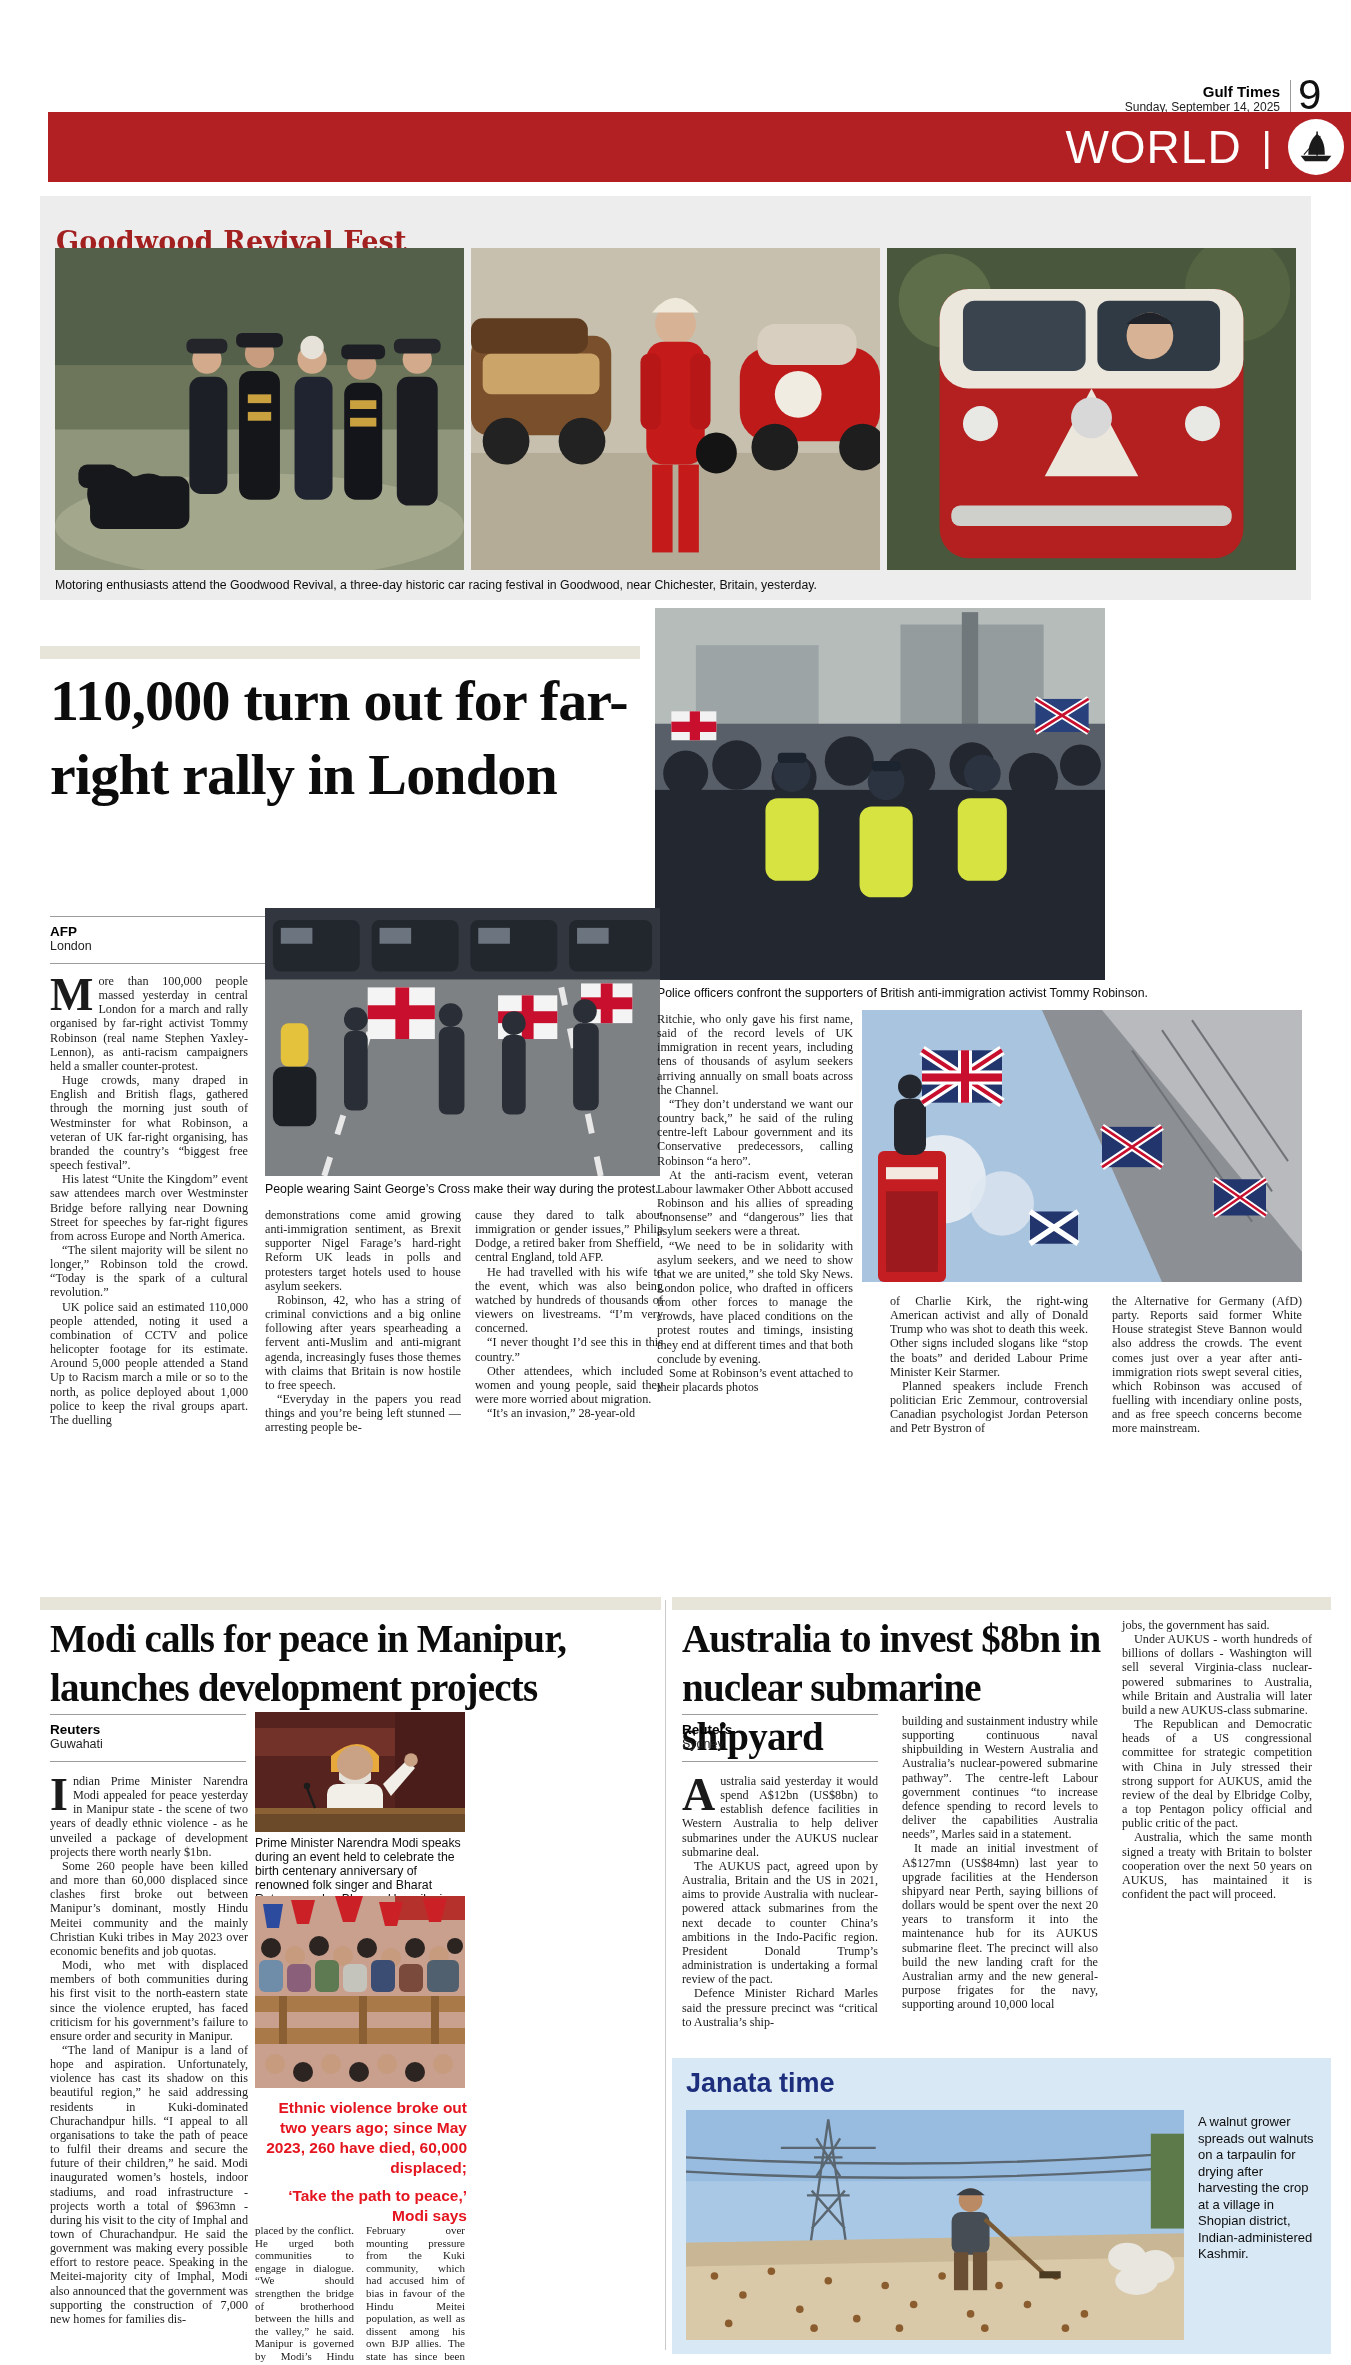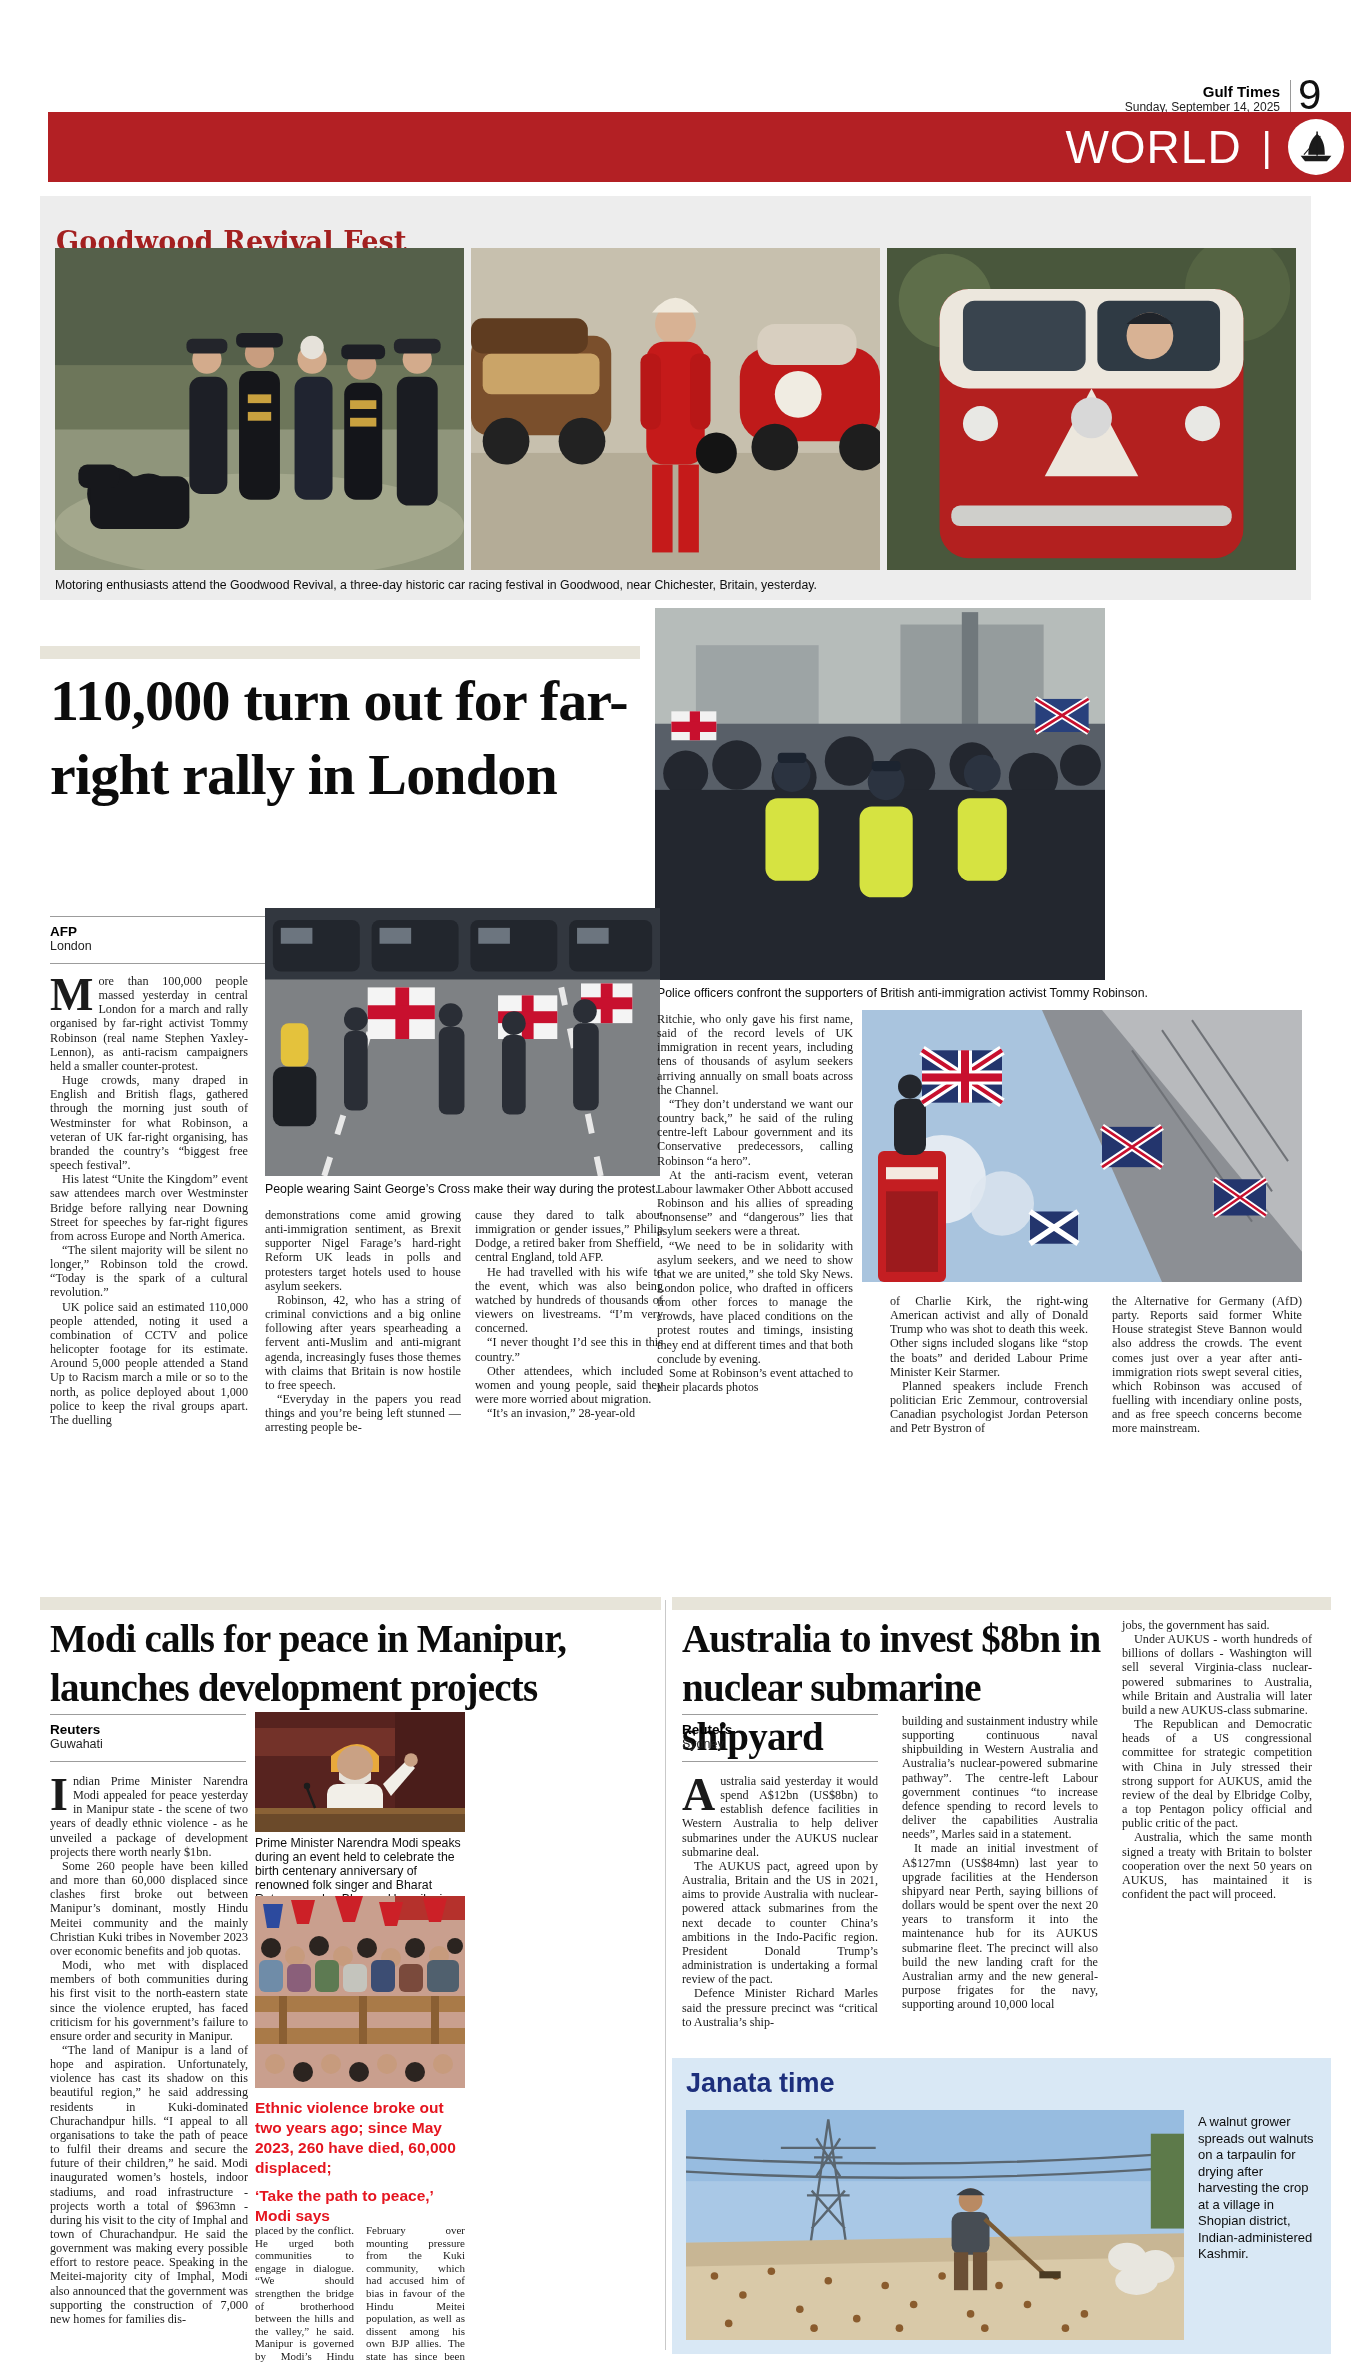--- a/index.html
+++ b/index.html
@@ -43,21 +43,21 @@
   .byline .city{font-size:12.5px;line-height:15px;color:#222;}
 
   .body-text{font-size:12.2px;line-height:14.15px;text-align:justify;color:#1b1b1b;}
   .body-text p{margin:0;text-indent:12px;}
   .body-text p.nofirst{text-indent:0;}
   .small-text{font-size:11px;line-height:12.6px;}
 
   .dropcap::first-letter{float:left;font-size:46px;line-height:37px;font-weight:bold;padding:2px 5px 0 0;}
 
   .standfirst{font-family:"Liberation Sans",sans-serif;font-weight:bold;color:#e5151f;font-size:15.5px;line-height:20px;}
-  .standfirst p{margin:0 0 8px 0;}
+  .standfirst p{margin:0 0 8px 0;text-align:right;}
 
   .hrule{background:#c9c9c9;}
 </style>
 </head>
 <body>
 
 <div id="page">
 
   <div class="abs mast" style="left:1050px;top:84px;width:230px;">
     <div class="paper">Gulf Times</div>
@@ -346,21 +346,21 @@
   <div class="abs kicker" style="left:40px;top:1597px;width:621px;height:13px;"></div>
   <h2 class="abs headline hl-l" style="left:50px;top:1614px;width:610px;margin:0;">Modi calls for peace in Manipur, launches development projects</h2>
 
   <div class="abs byline" style="left:50px;top:1714px;width:196px;">
     <div class="agency">Reuters</div>
     <div class="city">Guwahati</div>
   </div>
 
   <div class="abs body-text" style="left:50px;top:1774px;width:198px;">
     <p class="nofirst dropcap">Indian Prime Minister Narendra Modi appealed for peace yesterday in Manipur state - the scene of two years of deadly ethnic violence - as he unveiled a package of development projects there worth nearly $1bn.</p>
-    <p>Some 260 people have been killed and more than 60,000 displaced since clashes first broke out between Manipur’s dominant, mostly Hindu Meitei community and the mainly Christian Kuki tribes in November 2023 over economic benefits and job quotas.</p>
+    <p>Some 260 people have been killed and more than 60,000 displaced since clashes first broke out between Manipur’s dominant, mostly Hindu Meitei community and the mainly Christian Kuki tribes in May 2023 over economic benefits and job quotas.</p>
     <p>Modi, who met with displaced members of both communities during his first visit to the north-eastern state since the violence erupted, has faced criticism for his government’s failure to ensure order and security in Manipur.</p>
     <p>“The land of Manipur is a land of hope and aspiration. Unfortunately, violence has cast its shadow on this beautiful region,” he said addressing residents in Kuki-dominated Churachandpur hills. “I appeal to all organisations to take the path of peace to fulfil their dreams and secure the future of their children,” he said. Modi inaugurated women’s hostels, indoor stadiums, and road infrastructure - projects worth a total of $963mn - during his visit to the city of Imphal and town of Churachandpur. He said the government was making every possible effort to restore peace. Speaking in the Meitei-majority city of Imphal, Modi also announced that the government was supporting the construction of 7,000 new homes for families dis-</p>
   </div>
 
   <div class="abs photo" style="left:255px;top:1712px;width:210px;height:120px;">
     <svg viewBox="0 0 105 60" preserveAspectRatio="none">
       <rect width="105" height="60" fill="#57231f"></rect>
       <rect y="8" width="105" height="14" fill="#733229"></rect>
       <rect x="70" y="0" width="35" height="60" fill="#4a1d1a"></rect>
       <g>

